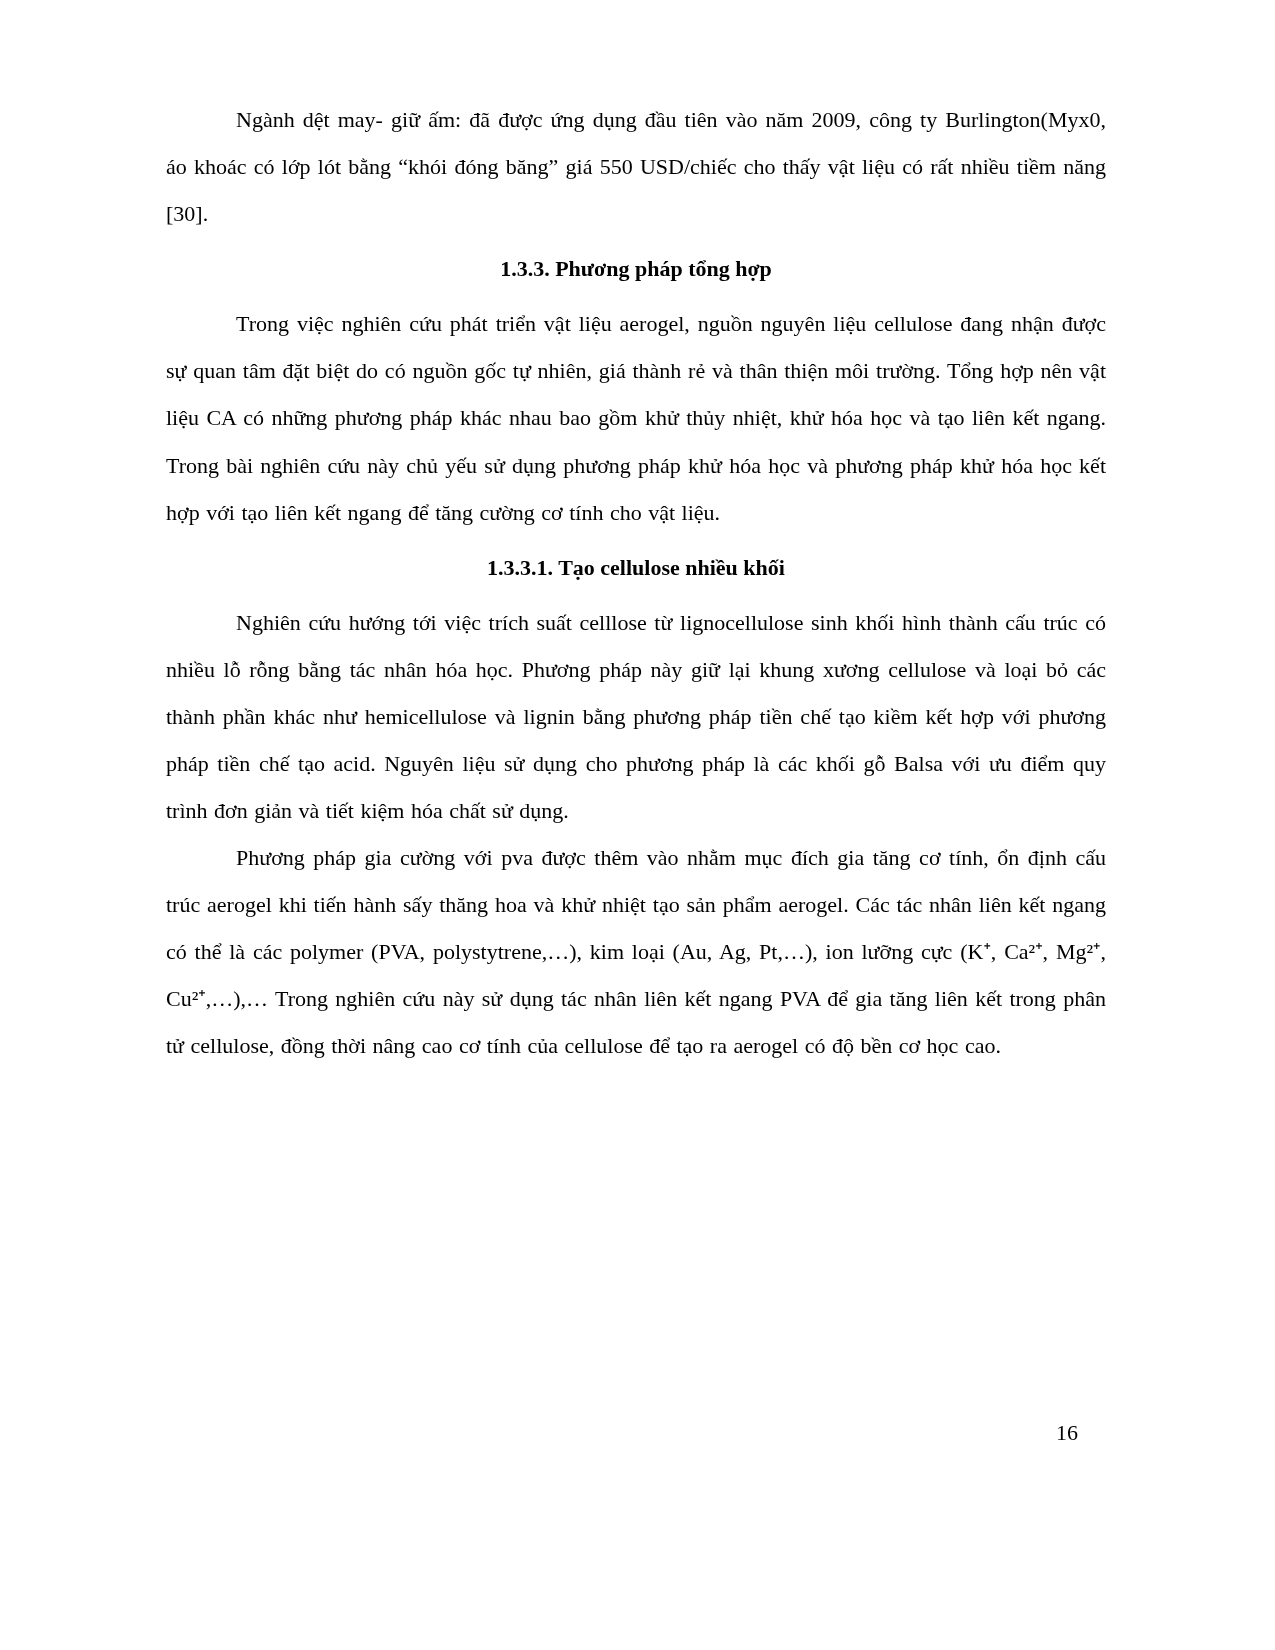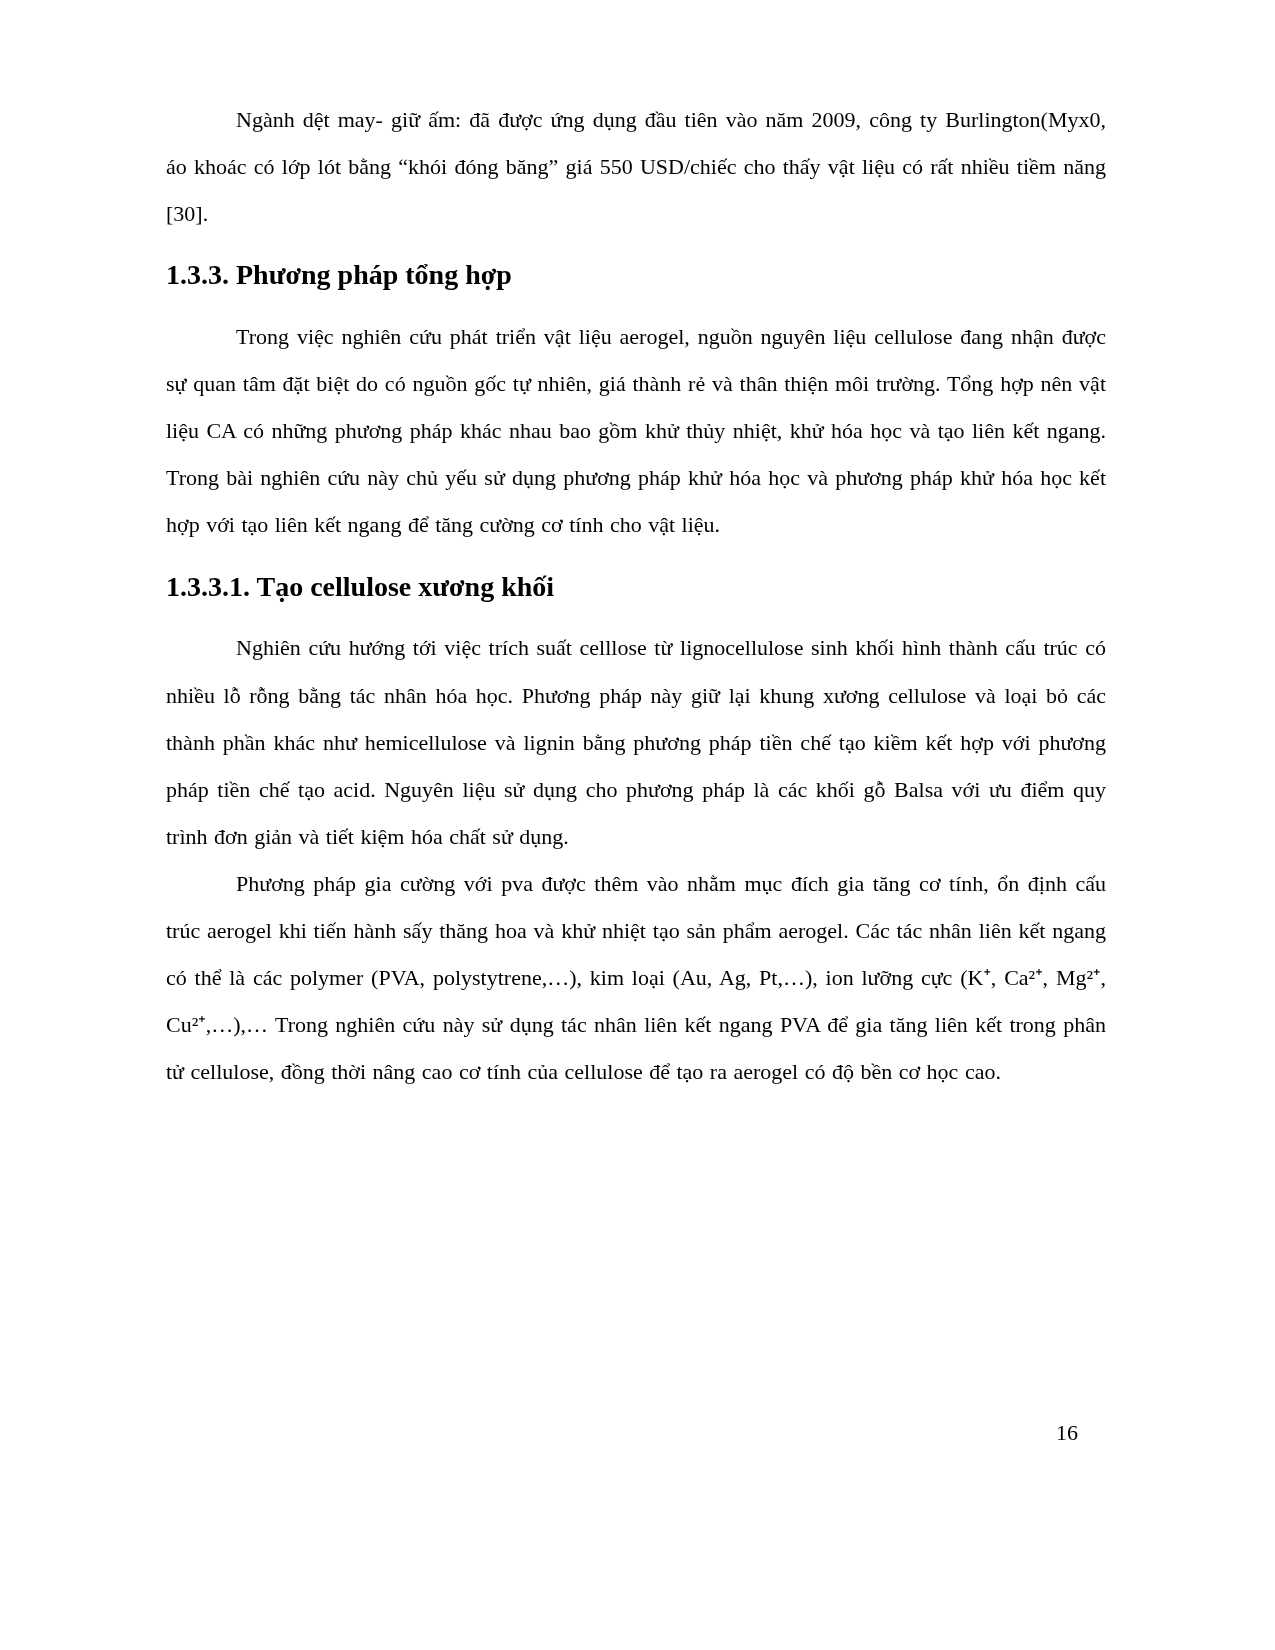--- a/index.html
+++ b/index.html
@@ -24,26 +24,26 @@
     width: 940px;
   }
   .para {
     font-size: 22px;
     line-height: 2.14;
     text-align: justify;
     text-indent: 70px;
     word-spacing: 1px;
   }
   .heading {
-    font-size: 28px;
+    font-size: 22px;
     font-weight: bold;
     line-height: 2.14;
     margin-top: 8px;
     margin-bottom: 8px;
-    text-align: left;
+    text-align: center;
   }
   .page-number {
     position: absolute;
     left: 1056px;
     top: 1418px;
     font-size: 22px;
     line-height: 1.4;
   }
 </style>
 </head>
@@ -51,21 +51,21 @@
 
 <div class="page">
   <div class="content">
 
     <p class="para">Ngành dệt may- giữ ấm: đã được ứng dụng đầu tiên vào năm 2009, công ty Burlington(Myx0, áo khoác có lớp lót bằng “khói đóng băng” giá 550 USD/chiếc cho thấy vật liệu có rất nhiều tiềm năng [30].</p>
 
     <h2 class="heading">1.3.3. Phương pháp tổng hợp</h2>
 
     <p class="para">Trong việc nghiên cứu phát triển vật liệu aerogel, nguồn nguyên liệu cellulose đang nhận được sự quan tâm đặt biệt do có nguồn gốc tự nhiên, giá thành rẻ và thân thiện môi trường. Tổng hợp nên vật liệu CA có những phương pháp khác nhau bao gồm khử thủy nhiệt, khử hóa học và tạo liên kết ngang. Trong bài nghiên cứu này chủ yếu sử dụng phương pháp khử hóa học và phương pháp khử hóa học kết hợp với tạo liên kết ngang để tăng cường cơ tính cho vật liệu.</p>
 
-    <h2 class="heading">1.3.3.1. Tạo cellulose xương khối</h2>
+    <h2 class="heading">1.3.3.1. Tạo cellulose nhiều khối</h2>
 
     <p class="para">Nghiên cứu hướng tới việc trích suất celllose từ lignocellulose sinh khối hình thành cấu trúc có nhiều lỗ rỗng bằng tác nhân hóa học. Phương pháp này giữ lại khung xương cellulose và loại bỏ các thành phần khác như hemicellulose và lignin bằng phương pháp tiền chế tạo kiềm kết hợp với phương pháp tiền chế tạo acid. Nguyên liệu sử dụng cho phương pháp là các khối gỗ Balsa với ưu điểm quy trình đơn giản và tiết kiệm hóa chất sử dụng.</p>
 
 
     <p class="para">Phương pháp gia cường với pva được thêm vào nhằm mục đích gia tăng cơ tính, ổn định cấu trúc aerogel khi tiến hành sấy thăng hoa và khử nhiệt tạo sản phẩm aerogel. Các tác nhân liên kết ngang có thể là các polymer (PVA, polystytrene,…), kim loại (Au, Ag, Pt,…), ion lưỡng cực (K⁺, Ca²⁺, Mg²⁺, Cu²⁺,…),… Trong nghiên cứu này sử dụng tác nhân liên kết ngang PVA để gia tăng liên kết trong phân tử cellulose, đồng thời nâng cao cơ tính của cellulose để tạo ra aerogel có độ bền cơ học cao.</p>
 
   </div>
 
   <div class="page-number">16</div>
 </div>

